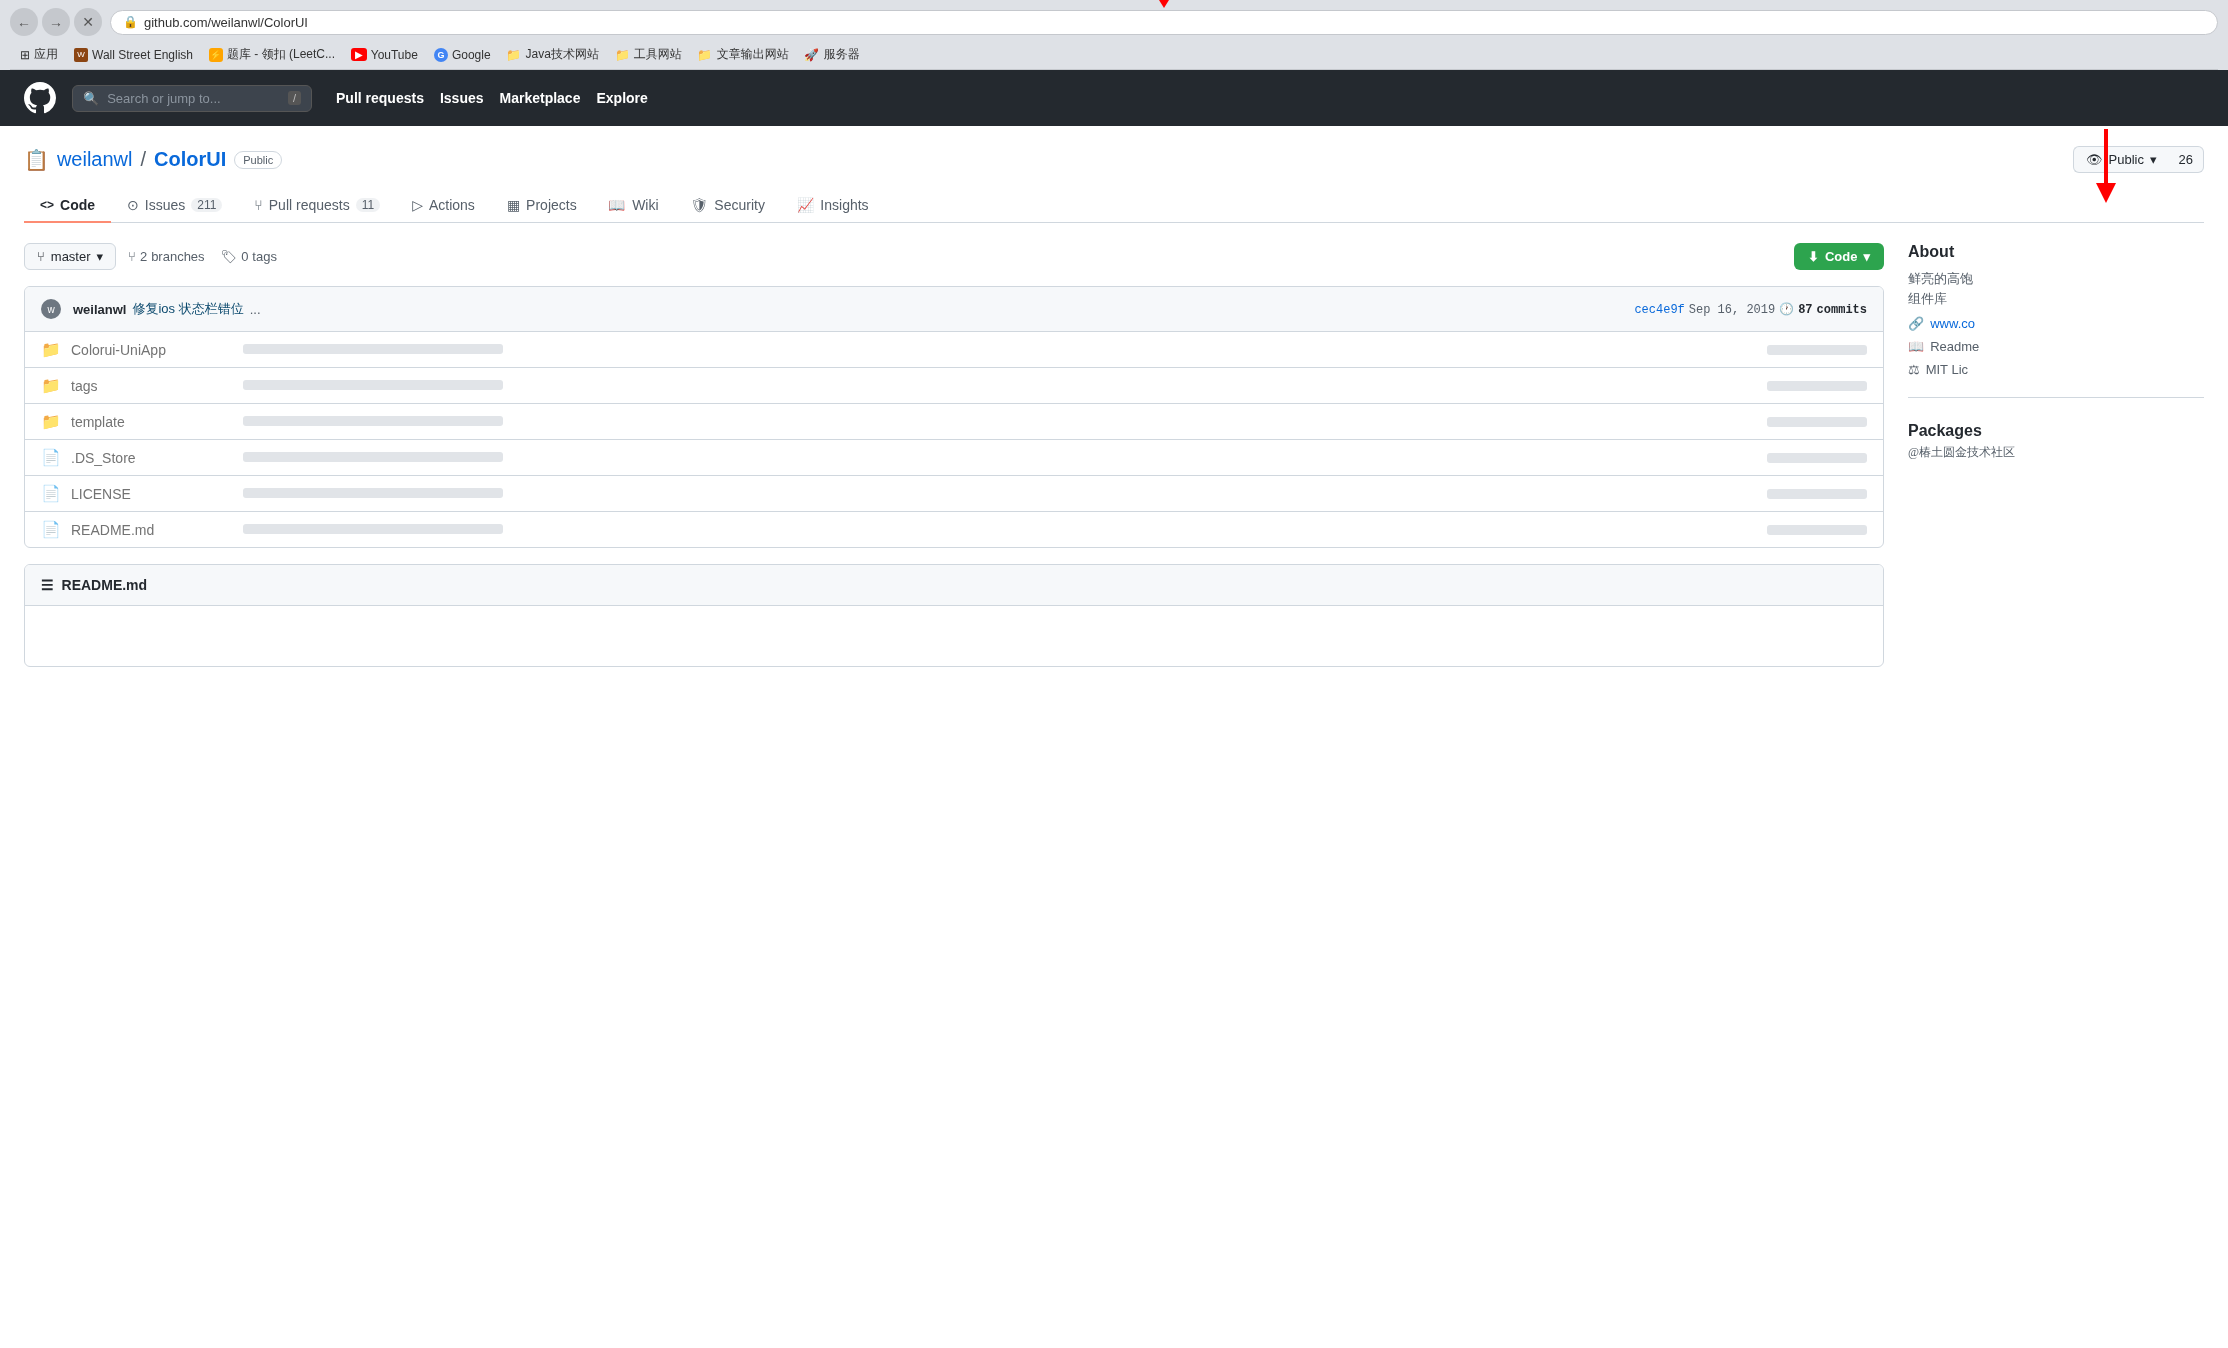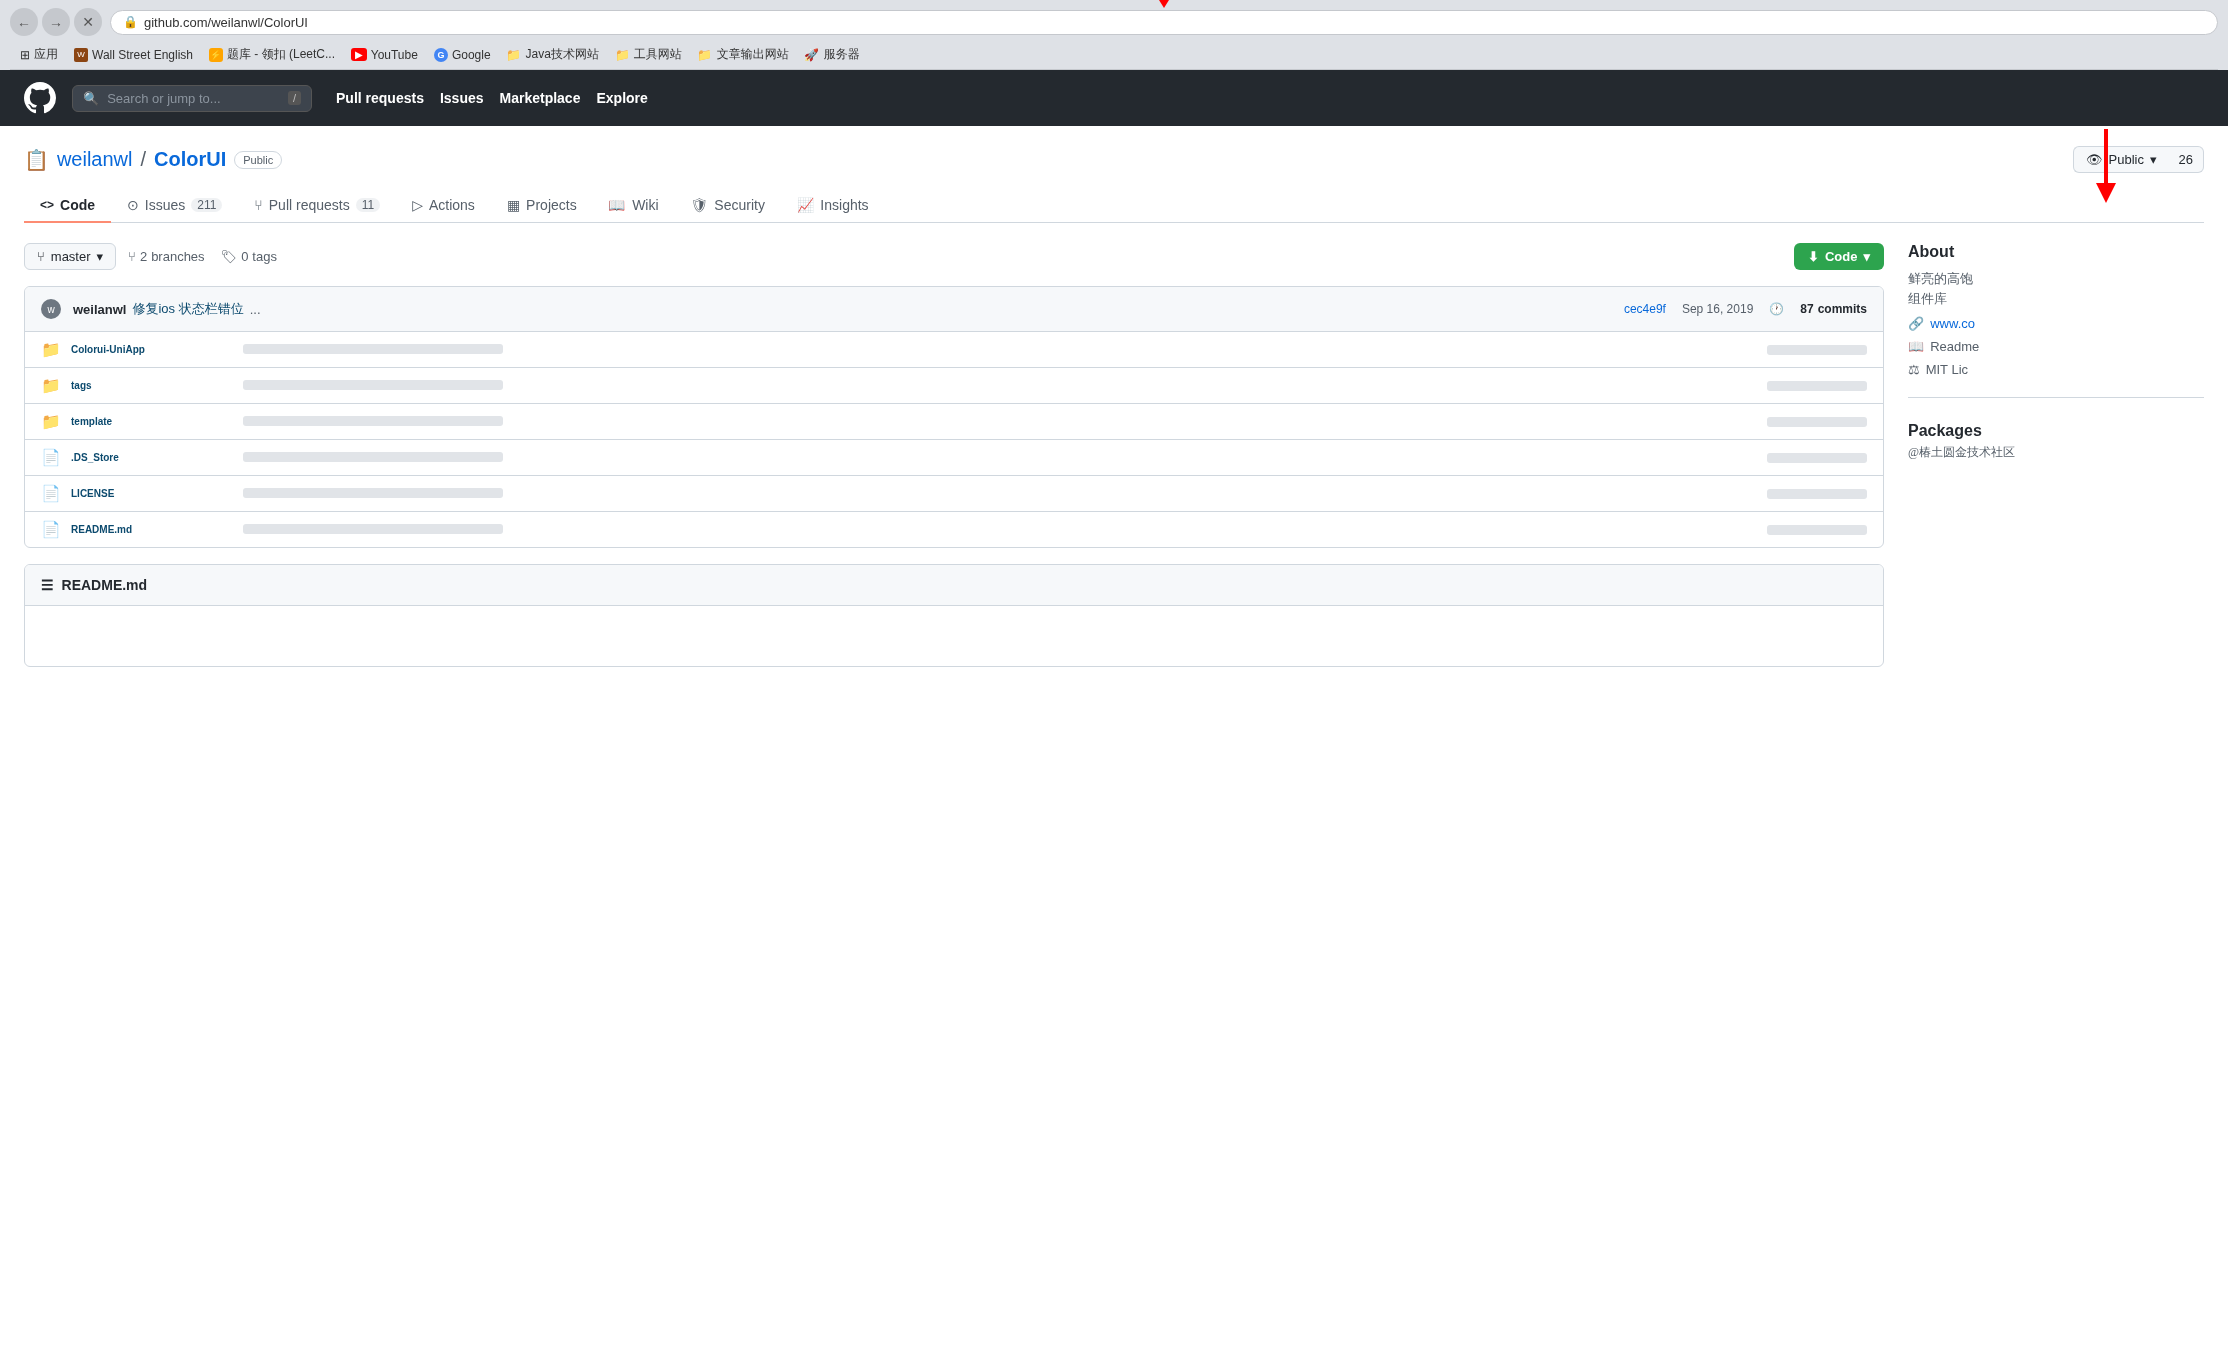--- a/index.html
+++ b/index.html
@@ -310,24 +310,25 @@
       font-size: 13px;
     }
     .commit-more {
       color: #57606a;
       cursor: pointer;
       font-size: 13px;
     }
     .commit-right {
       display: flex;
       align-items: flex-end;
-      gap: 16px;
+      gap: 4px;
       color: #57606a;
       font-size: 12px;
       margin-left: auto;
+      font-family: Liberation Mono, monospace;
     }
     .commit-hash {
       color: #0969da;
       cursor: pointer;
       font-size: 12px;
     }
     .commits-link {
       display: flex;
       align-items: center;
       gap: 4px;
@@ -344,25 +345,24 @@
       gap: 12px;
     }
     .file-row:last-child { border-bottom: none; }
     .file-icon {
       color: #57606a;
       font-size: 16px;
       width: 18px;
       flex-shrink: 0;
     }
     .file-name {
-      color: #0c4a6e;
-      cursor: pointer;
-      font-size: 10px;
+      color: #737373;
+      cursor: pointer;
+      font-size: 14px;
       min-width: 160px;
-      font-weight: bold;
     }
     .file-commit-msg {
       flex: 1;
       color: #57606a;
       font-size: 13px;
     }
     .file-date {
       color: #57606a;
       font-size: 12px;
       text-align: right;

